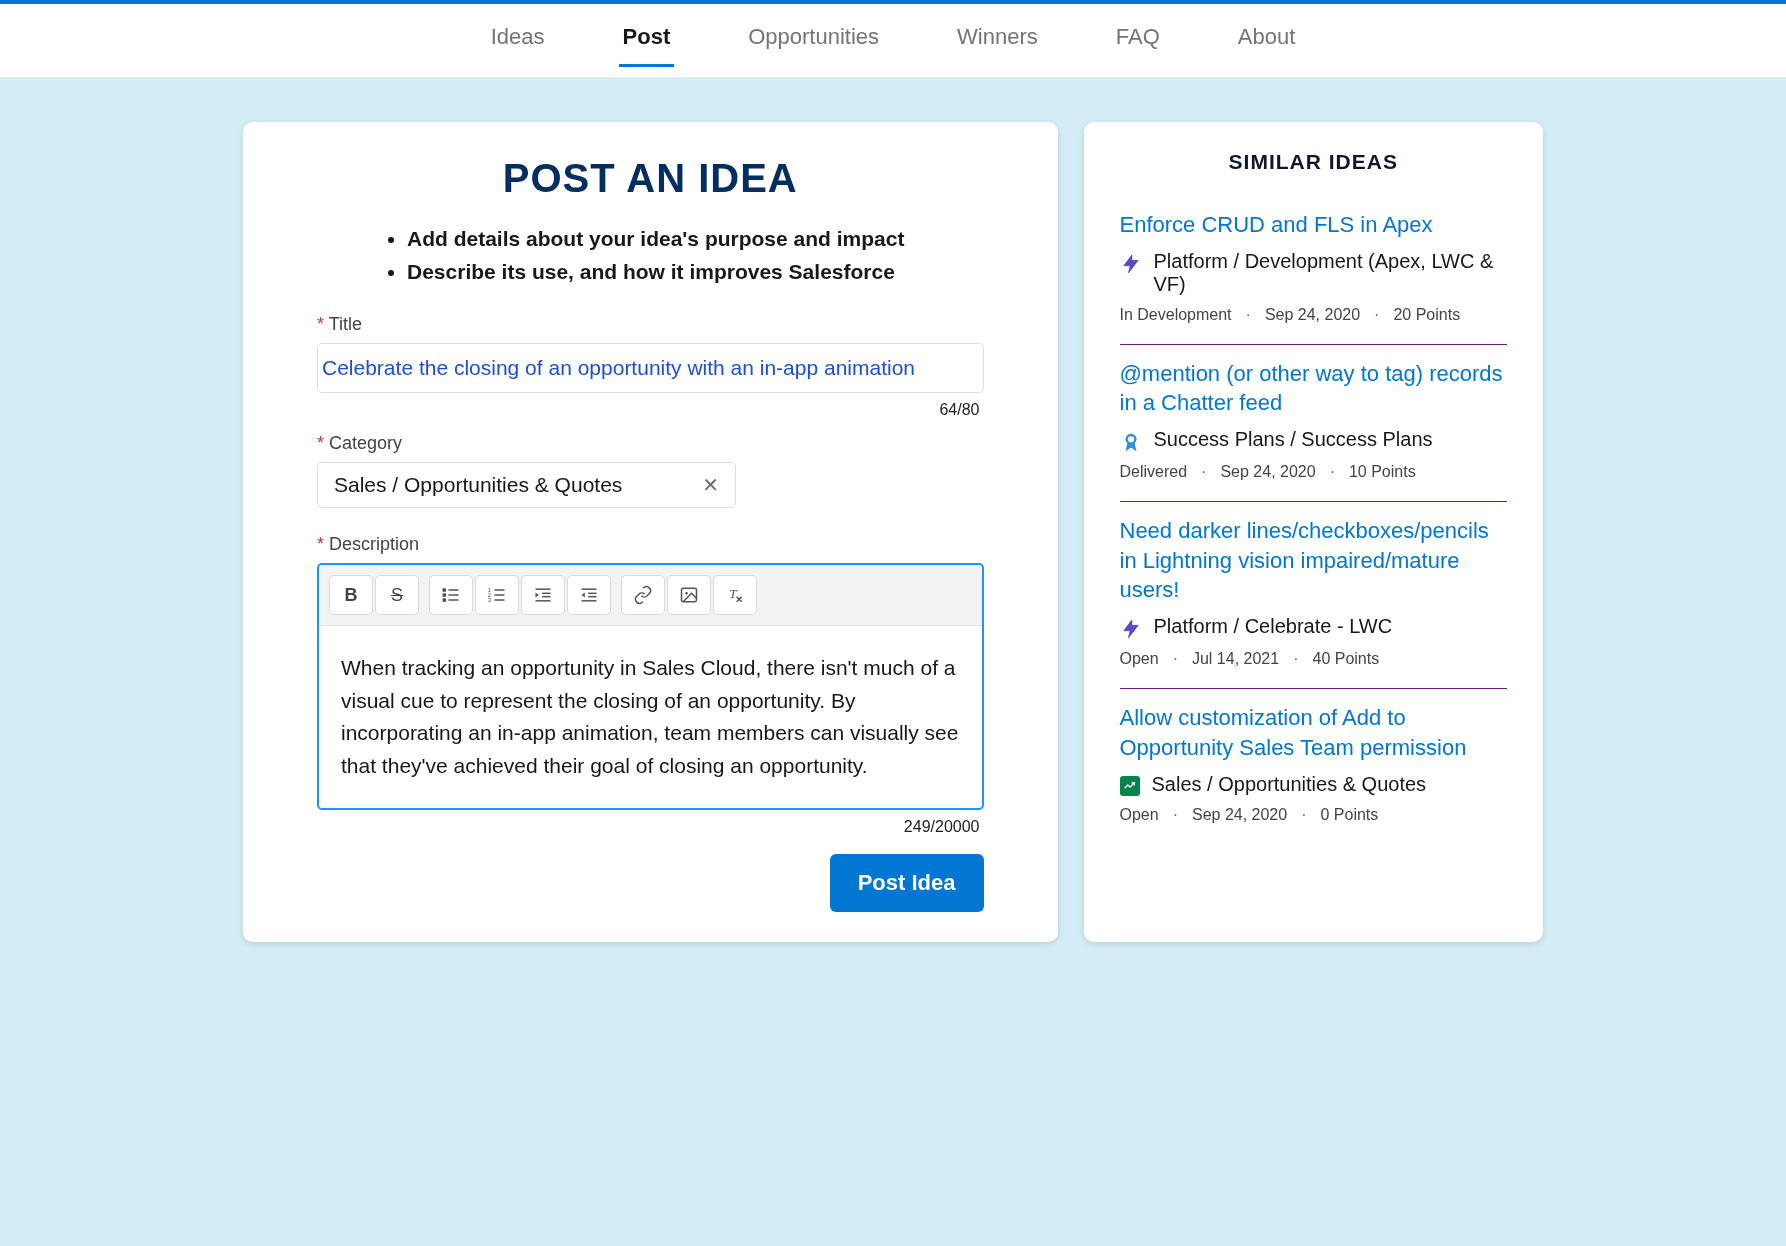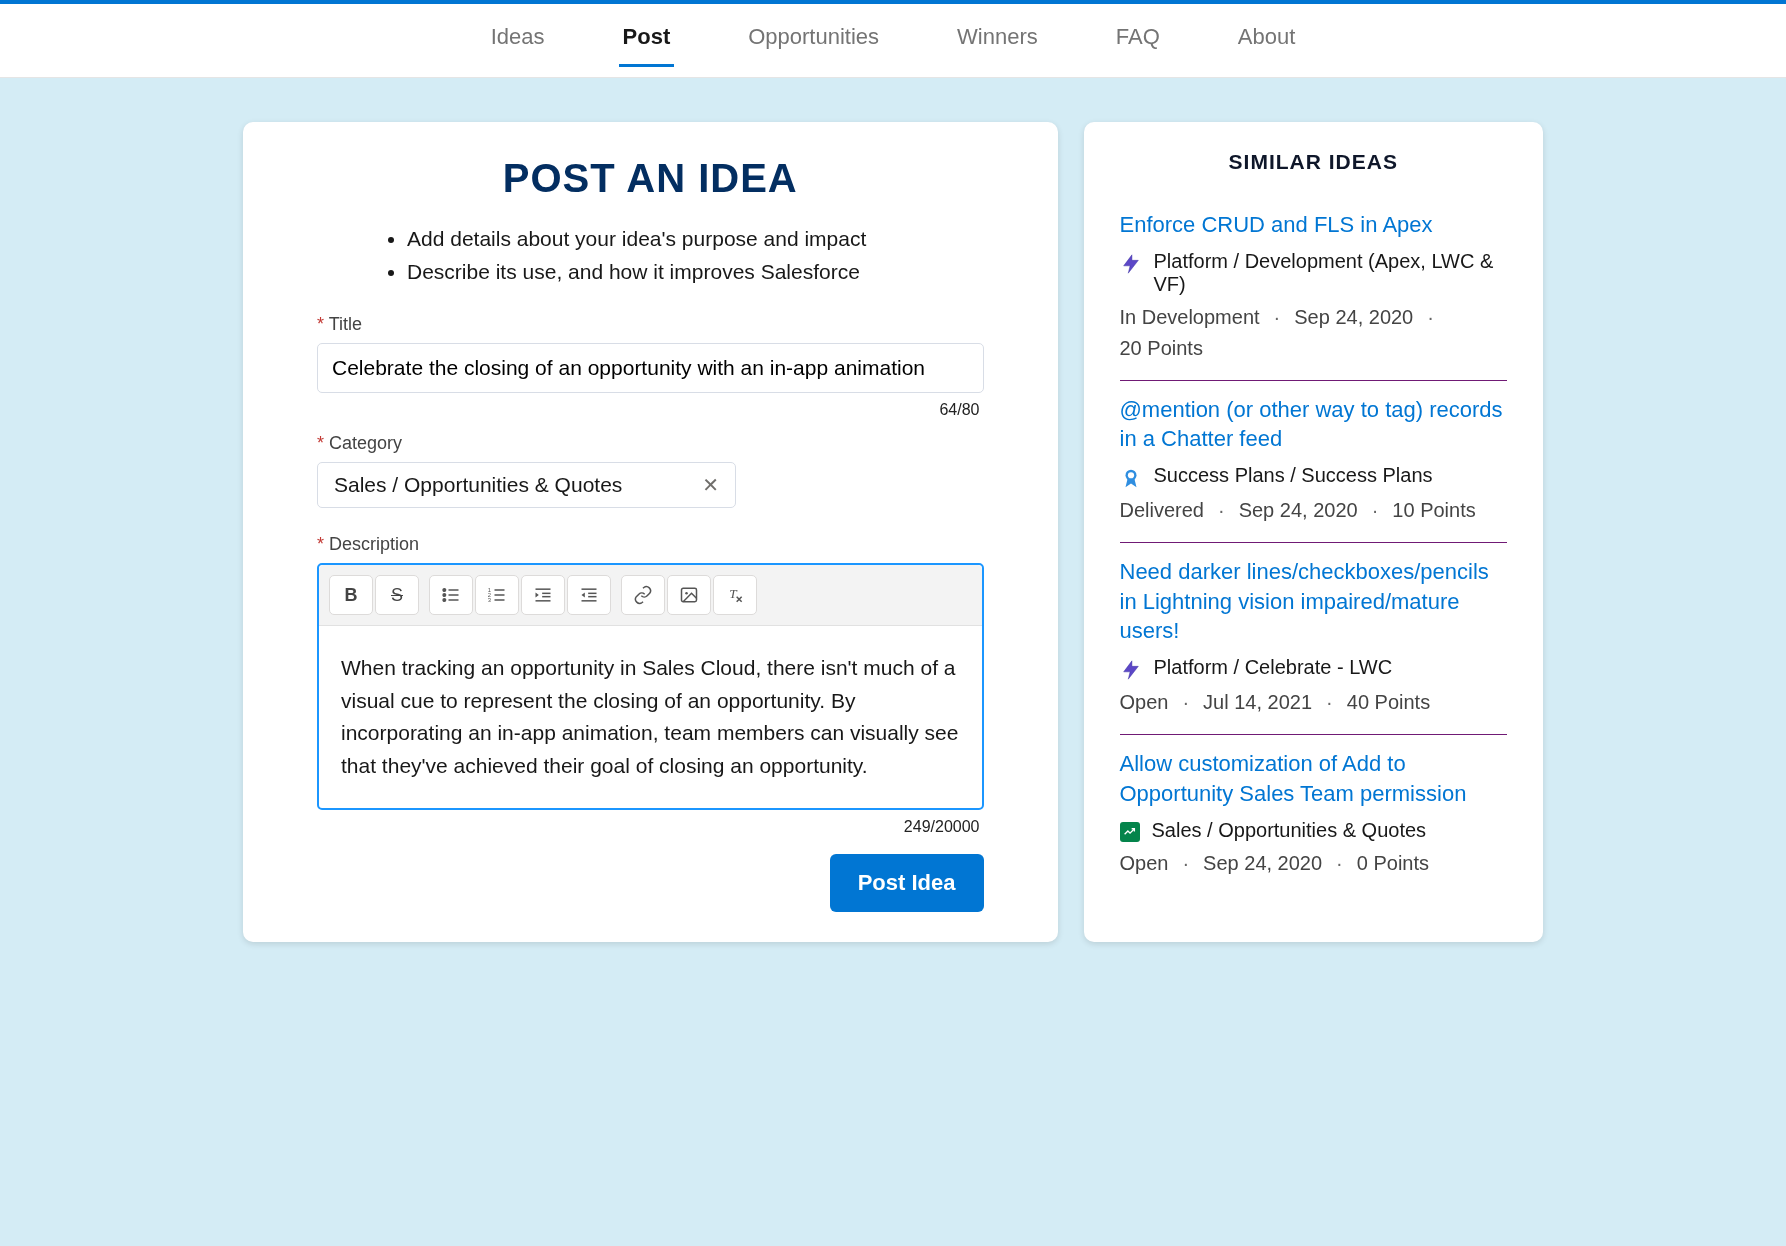--- a/index.html
+++ b/index.html
@@ -7,41 +7,41 @@
 .topbar-line { height: 4px; background: #0176d3; }
 .nav { background: #fff; display: flex; justify-content: center; gap: 70px; padding: 14px 0 10px; border-bottom: 1px solid #e5e5e5; }
 .nav a { color: #747474; font-size: 22px; text-decoration: none; padding: 6px 4px 14px; cursor: pointer; }
 .nav a.active { color: #181818; font-weight: 700; border-bottom: 3px solid #0176d3; }
 .page { display: flex; gap: 26px; padding: 44px 10px 28px 10px; max-width: 1320px; margin: 0 auto; }
 .card { background: #fff; border-radius: 10px; box-shadow: 0 2px 6px rgba(0,0,0,.12); }
 .left { flex: 1.72; padding: 34px 74px 30px; }
 .right { flex: 1; padding: 28px 36px 20px; }
 h1 { font-family: Arial Black, Arial, sans-serif; font-weight: 900; font-size: 40px; letter-spacing: 1px; color: #032e61; text-align: center; margin-bottom: 22px; text-transform: uppercase; }
 h2 { font-family: Arial Black, Arial, sans-serif; font-weight: 900; font-size: 21px; letter-spacing: 1px; color: #0f172a; text-align: center; margin-bottom: 22px; text-transform: uppercase; }
-ul.tips { list-style: disc; padding-left: 90px; margin-bottom: 26px; }
+ul.tips { list-style: disc; padding-left: 90px; margin-bottom: 26px; font-weight: bold; }
 ul.tips li { font-size: 21px; color: #181818; line-height: 1.55; }
 .fieldlabel { font-size: 18px; color: #444; margin-bottom: 8px; }
 .req::before { content: "* "; color: #c23934; }
-.textinput { width: 100%; border: 1px solid #d8dde6; border-radius: 5px; font-size: 21px; padding: 12px 14px; color: #000000; outline: none; }
+.textinput { width: 100%; border: 1px solid #d8dde6; border-radius: 5px; font-size: 21px; padding: 12px 4px; color: #1d4ed8; outline: none; }
 .counter { text-align: right; font-size: 16px; color: #222; margin: 8px 4px 14px 0; }
 .chip { display: inline-flex; align-items: center; gap: 80px; border: 1px solid #d8dde6; border-radius: 5px; padding: 10px 16px; font-size: 21px; color: #181818; margin-bottom: 26px; }
 .chip .x { color: #706e6b; font-size: 20px; cursor: pointer; }
 .editor { border: 2px solid #1b96ff; border-radius: 5px; }
 .toolbar { background: #f3f3f3; border-bottom: 1px solid #e1e1e1; padding: 10px 10px; display: flex; gap: 10px; border-radius: 5px 5px 0 0; }
 .btngroup { display: flex; gap: 2px; }
 .tbtn { width: 44px; height: 40px; background: #fff; border: 1px solid #dddbda; border-radius: 5px; display: flex; align-items: center; justify-content: center; cursor: pointer; color: #555; }
 .tbtn svg { width: 20px; height: 20px; stroke: #555; fill: none; stroke-width: 1.8; }
 .desc { padding: 26px 22px; font-size: 21px; line-height: 1.55; color: #181818; min-height: 170px; }
 .postbtn { background: #0176d3; color: #fff; font-size: 22px; font-weight: 600; border: none; border-radius: 6px; padding: 16px 28px; cursor: pointer; float: right; margin-top: 4px; }
 .idea { padding: 14px 0 20px; border-bottom: 1px solid #701a75; }
 .idea:last-child { border-bottom: none; }
 .idea-title { color: #0176d3; font-size: 22px; font-weight: 400; line-height: 1.35; cursor: pointer; margin-bottom: 10px; }
 .idea-cat { display: flex; align-items: flex-start; gap: 12px; font-size: 20px; color: #181818; margin-bottom: 10px; }
 .icon { width: 22px; height: 22px; flex-shrink: 0; margin-top: 3px; }
-.meta { font-size: 20px; color: #444; display: flex; flex-wrap: wrap; gap: 8px; align-items: center; }
+.meta { font-size: 16px; color: #444; display: flex; flex-wrap: wrap; gap: 8px; align-items: center; }
 .meta .dot::before { content: "·"; margin: 0 6px; color: #666; }
 .clearfix::after { content: ""; display: table; clear: both; }
 .bolt { fill: #5c47c7; stroke: #3a2ea0; stroke-width: .5; }
 .ribbon-body { fill: #2f8ee0; }
 .chartbadge { width:20px; height:20px; background:#04844b; border-radius:3px; display:flex; align-items:center; justify-content:center; flex-shrink:0; margin-top:3px; }
 .chartbadge svg { width:13px; height:13px; }
 </style>
 </head>
 <body>
 

